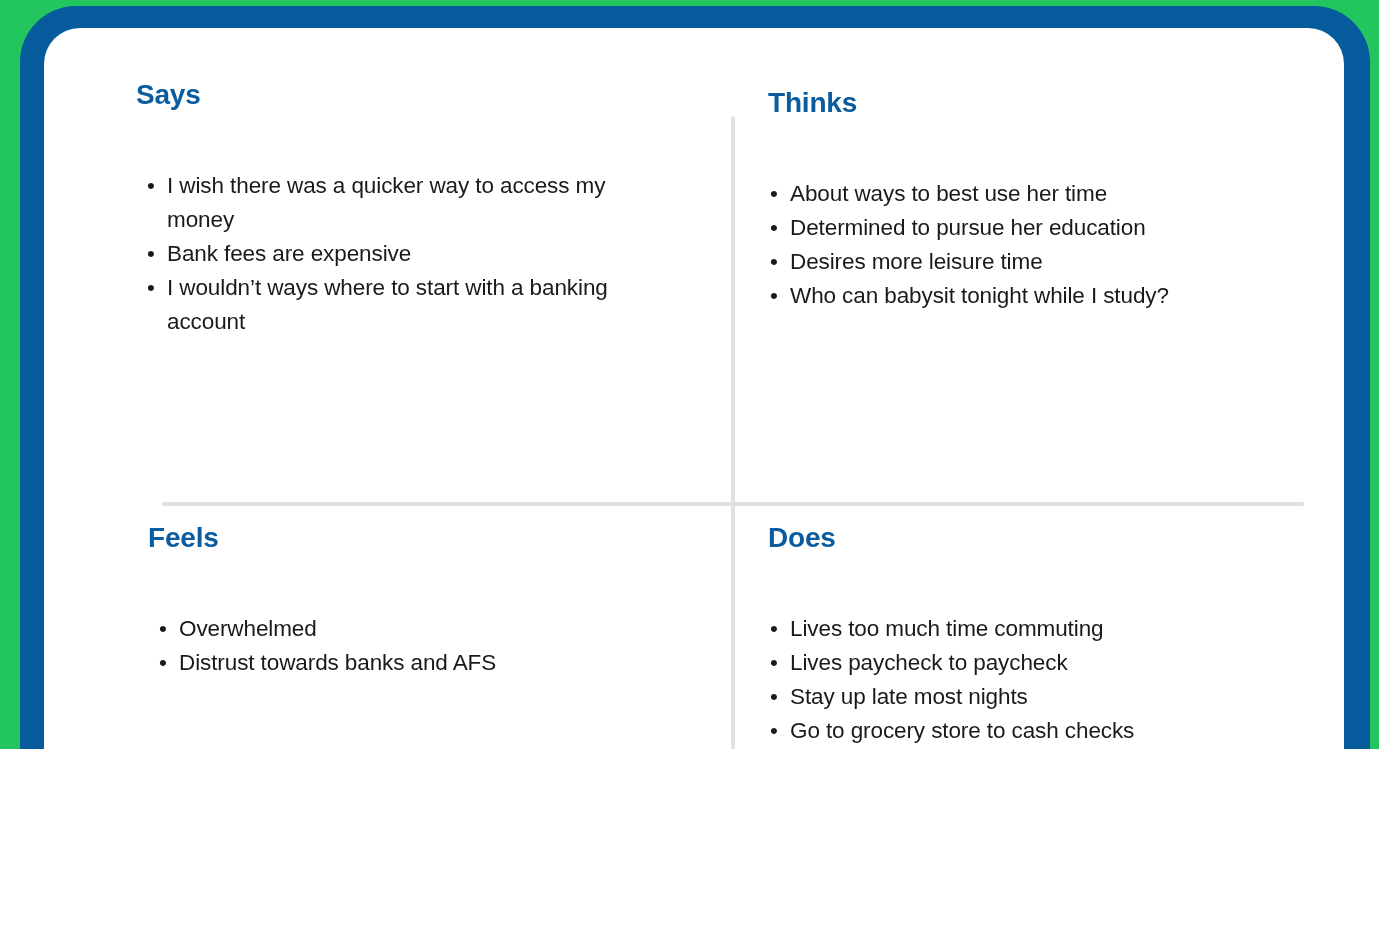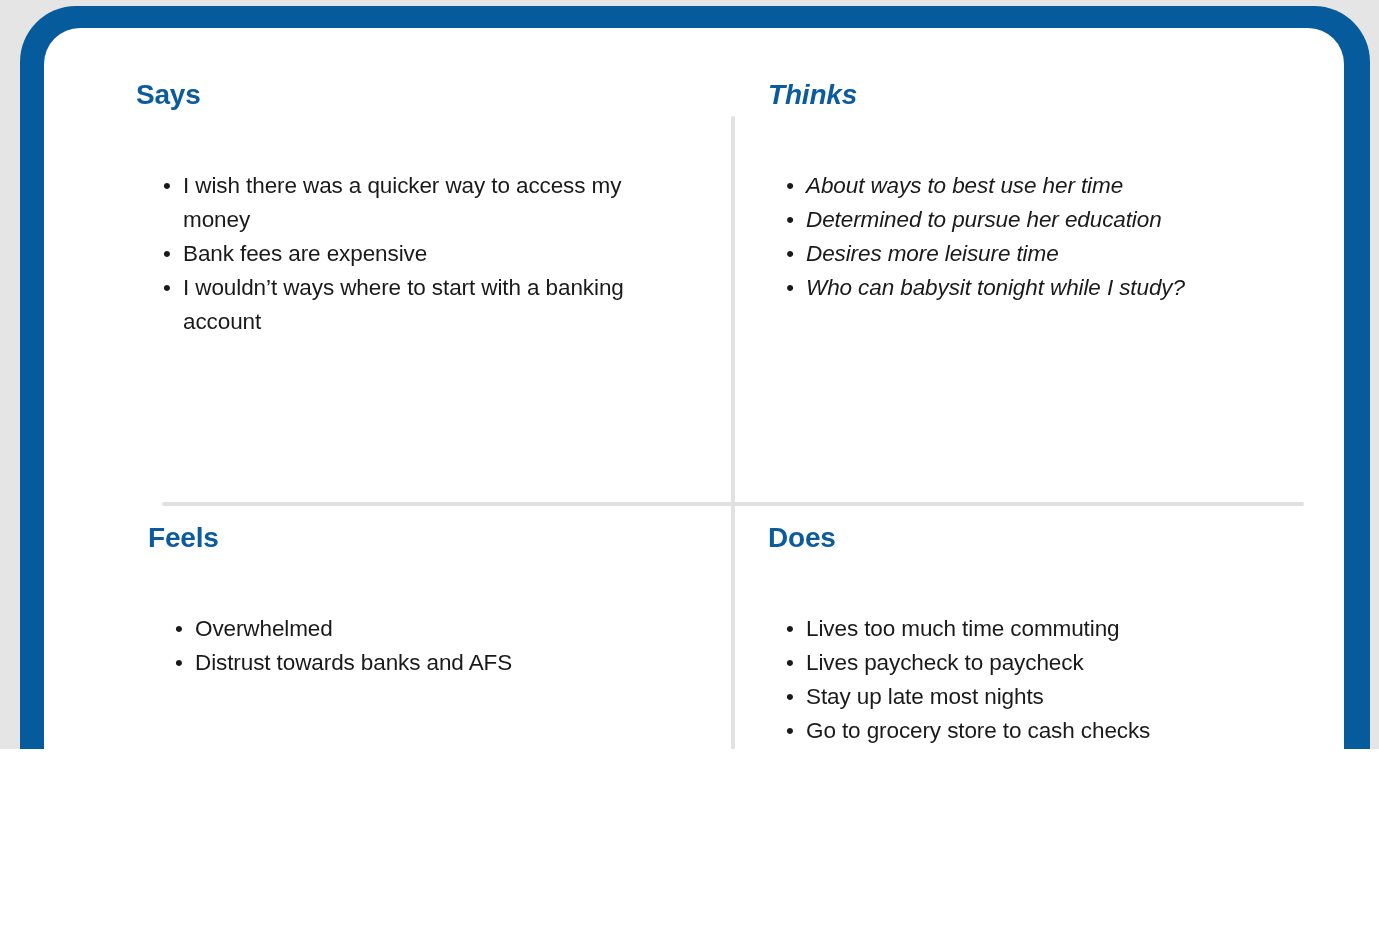--- a/index.html
+++ b/index.html
@@ -11,21 +11,21 @@
   body {
     font-family: "Liberation Sans", "DejaVu Sans", sans-serif;
     -webkit-font-smoothing: antialiased;
   }
 
   #stage {
     position: relative;
     width: 1379px;
     height: 749px;
     overflow: hidden;
-    background: #e5e5e5;
+    background: #22c55e;
   }
 
   
   .frame-outer {
     position: absolute;
     left: 20px;
     top: 6px;
     width: 1350px;
     height: 928px;
     border-radius: 56px;
@@ -61,36 +61,36 @@
     height: 4px;
     background: #e0e0e0;
     border-radius: 2px;
   }
 
   
   .quadrant {
     position: absolute;
   }
   .q-says   { left: 136px; top: 80px;  width: 530px; }
-  .q-thinks { left: 768px; top: 80px;  width: 500px; font-style: italic; }
+  .q-thinks { left: 768px; top: 88px;  width: 500px; }
   .q-feels  { left: 148px; top: 523px; width: 530px; }
   .q-does   { left: 768px; top: 523px; width: 500px; }
 
   .q-title {
     color: #0b5c9e;
     font-size: 28px;
     font-weight: bold;
     letter-spacing: -0.2px;
     line-height: 1.1;
     margin: 0;
   }
 
   .q-list {
     list-style: none;
-    margin: 16px;
+    margin: 0;
     padding: 0;
   }
   .q-says .q-list,
   .q-feels .q-list { margin-top: 58px; padding-left: 9px; }
   .q-thinks .q-list,
   .q-does .q-list  { margin-top: 58px; padding-left: 0px; }
 
   .q-item {
     position: relative;
     font-size: 22.5px;

